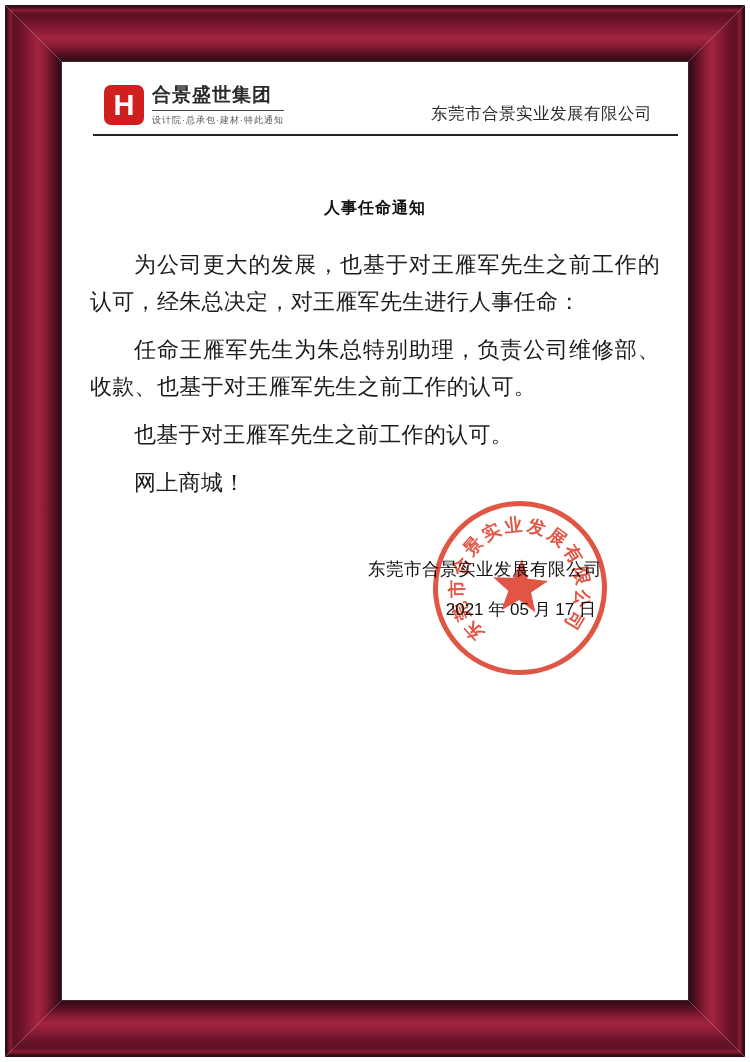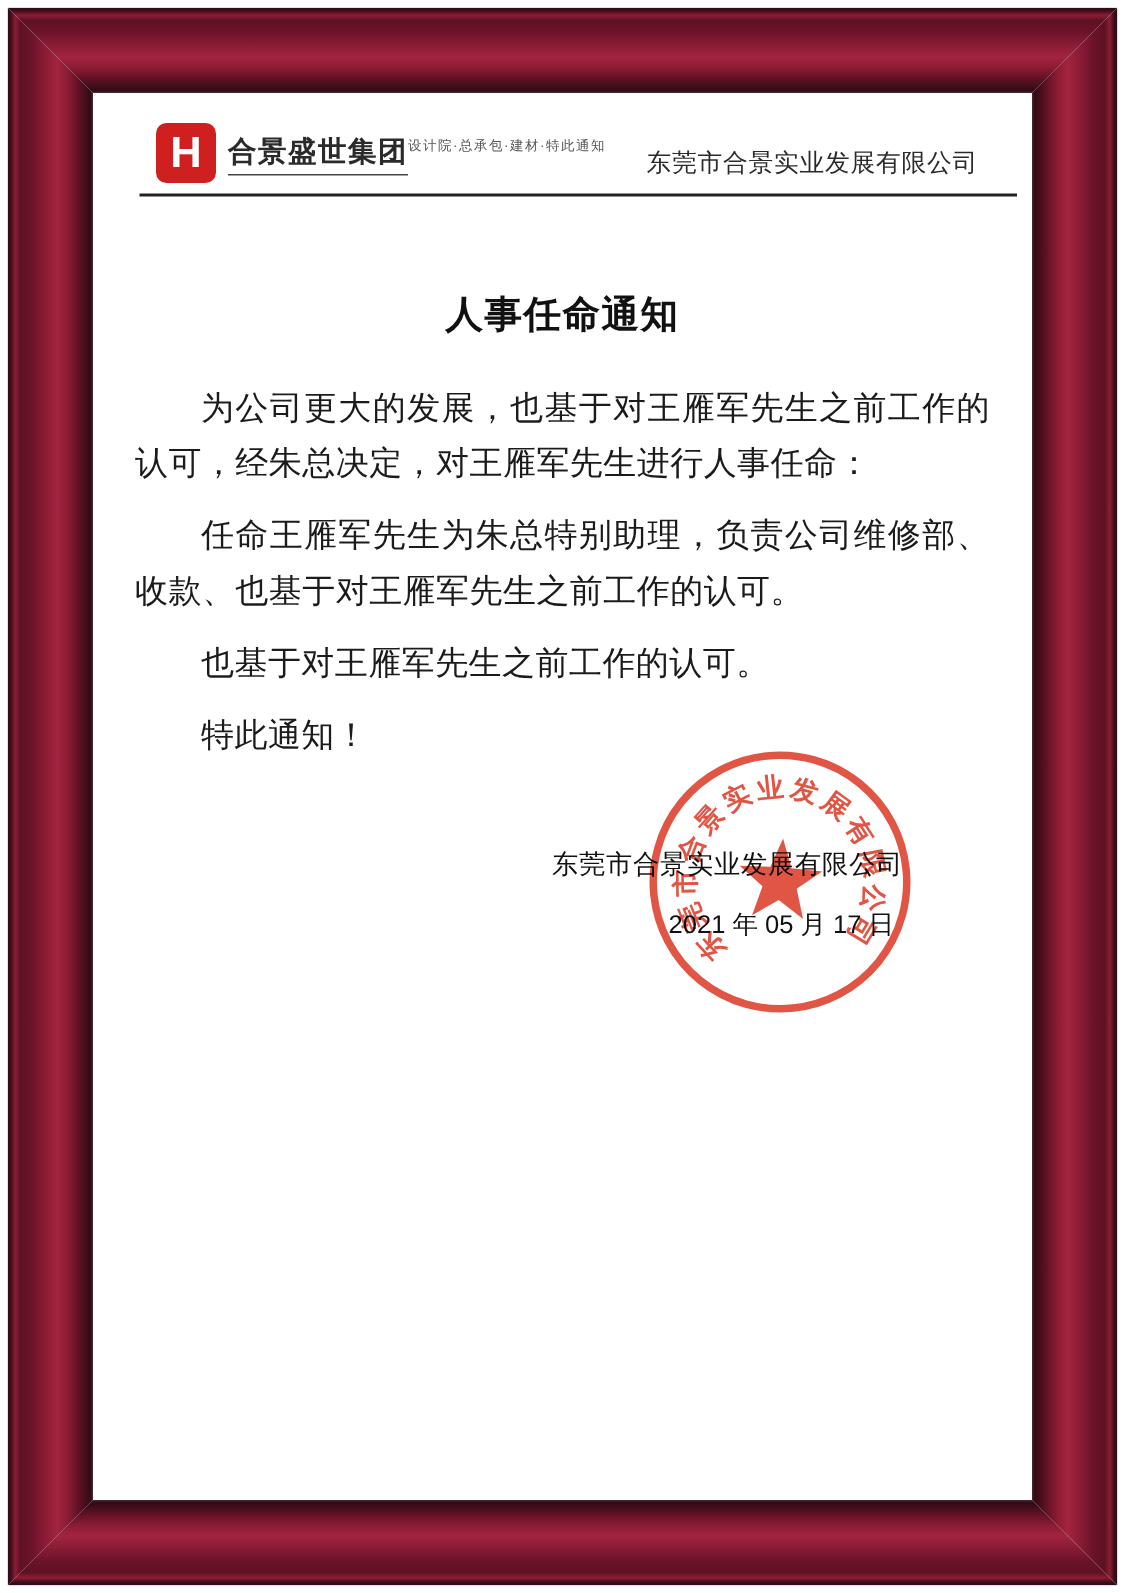--- a/index.html
+++ b/index.html
@@ -32,29 +32,29 @@
   }
 
   
   .letterhead { display:flex; justify-content:space-between; align-items:flex-end; margin-top:20px; padding-left:14px; }
   .logo { display:flex; align-items:center; gap:8px; }
   .logo-mark {
     width:40px; height:40px; background:#d01f1f; border-radius:7px;
     color:#fff; font-weight:bold; font-size:29px; line-height:40px;
     text-align:center; flex:0 0 auto;
   }
-  .logo-text { display:flex; flex-direction:row;justify-content:flex-end; }
+  .logo-text { display:flex; flex-direction:column;justify-content:flex-end; }
   .logo-name { font-size:19px; font-weight:bold; color:#2a2a2a; letter-spacing:1px;
     border-bottom:1px solid #444; padding-bottom:2px; }
   .logo-tagline { font-size:9px; color:#555; letter-spacing:1px; margin-top:3px; }
   .company-name { font-size:16.5px; color:#2b2b2b; padding-bottom:2px; margin-right:8px; letter-spacing:.5px; }
   .header-rule { border-bottom:2px solid #222; margin-top:7px; margin-left:3px; margin-right:-18px; }
 
   
-  .doc-title { margin:62px 0 0; text-align:center; font-size:25px; font-weight:bold; color:#111; letter-spacing:1px; }
+  .doc-title { margin:62px 0 0; text-align:center; font-size:16px; font-weight:bold; color:#111; letter-spacing:1px; }
   .doc-body { margin-top:27px; }
   .para { margin:0 0 11px; font-size:22px; line-height:37px; color:#1b1b1b;
     text-indent:2em; text-align:justify; letter-spacing:.3px; }
 
   
   .sign { margin-top:56px; text-align:right; padding-right:58px; position:relative; }
   .sign-company { font-size:17.5px; color:#111; letter-spacing:.5px; }
   .sign-date { margin-top:17px; font-size:17px; color:#111; padding-right:6px; }
 
   
@@ -95,21 +95,21 @@
     <div class="company-name">东莞市合景实业发展有限公司</div>
   </div>
   <div class="header-rule"></div>
 
   <h1 class="doc-title">人事任命通知</h1>
 
   <div class="doc-body">
     <p class="para">为公司更大的发展，也基于对王雁军先生之前工作的认可，经朱总决定，对王雁军先生进行人事任命：</p>
     <p class="para">任命王雁军先生为朱总特别助理，负责公司维修部、收款、也基于对王雁军先生之前工作的认可。</p>
     <p class="para">也基于对王雁军先生之前工作的认可。</p>
-    <p class="para">特此通知！</p>
+    <p class="para">网上商城！</p>
   </div>
 
   <div class="sign">
     <div class="sign-company">东莞市合景实业发展有限公司</div>
     <div class="sign-date">2021 年 05 月 17 日</div>
   </div>
 
   <div class="stamp">
     <div class="stamp-ring"></div>
     <div class="stamp-arc">

